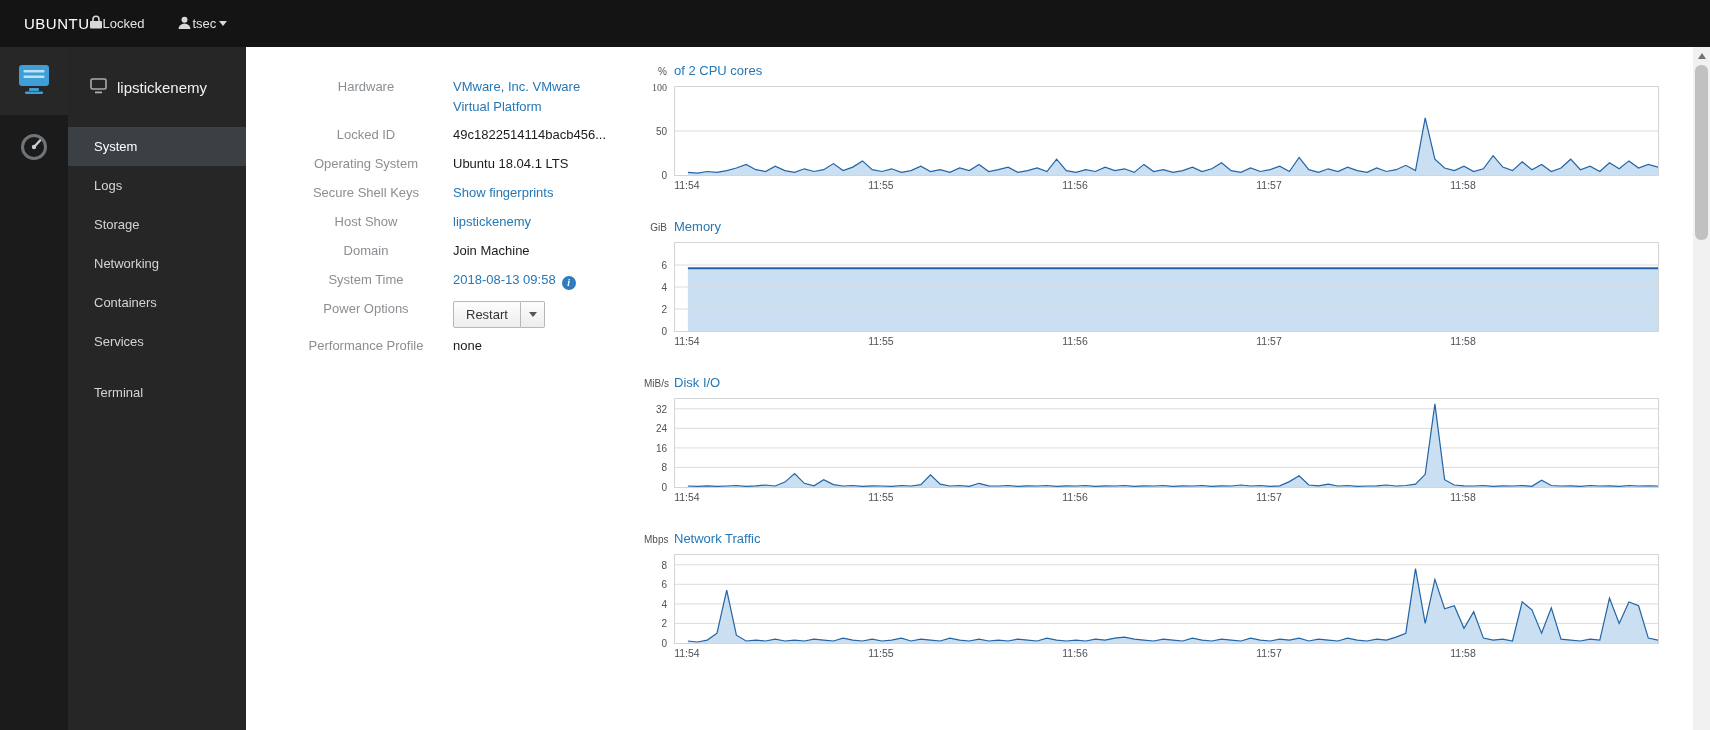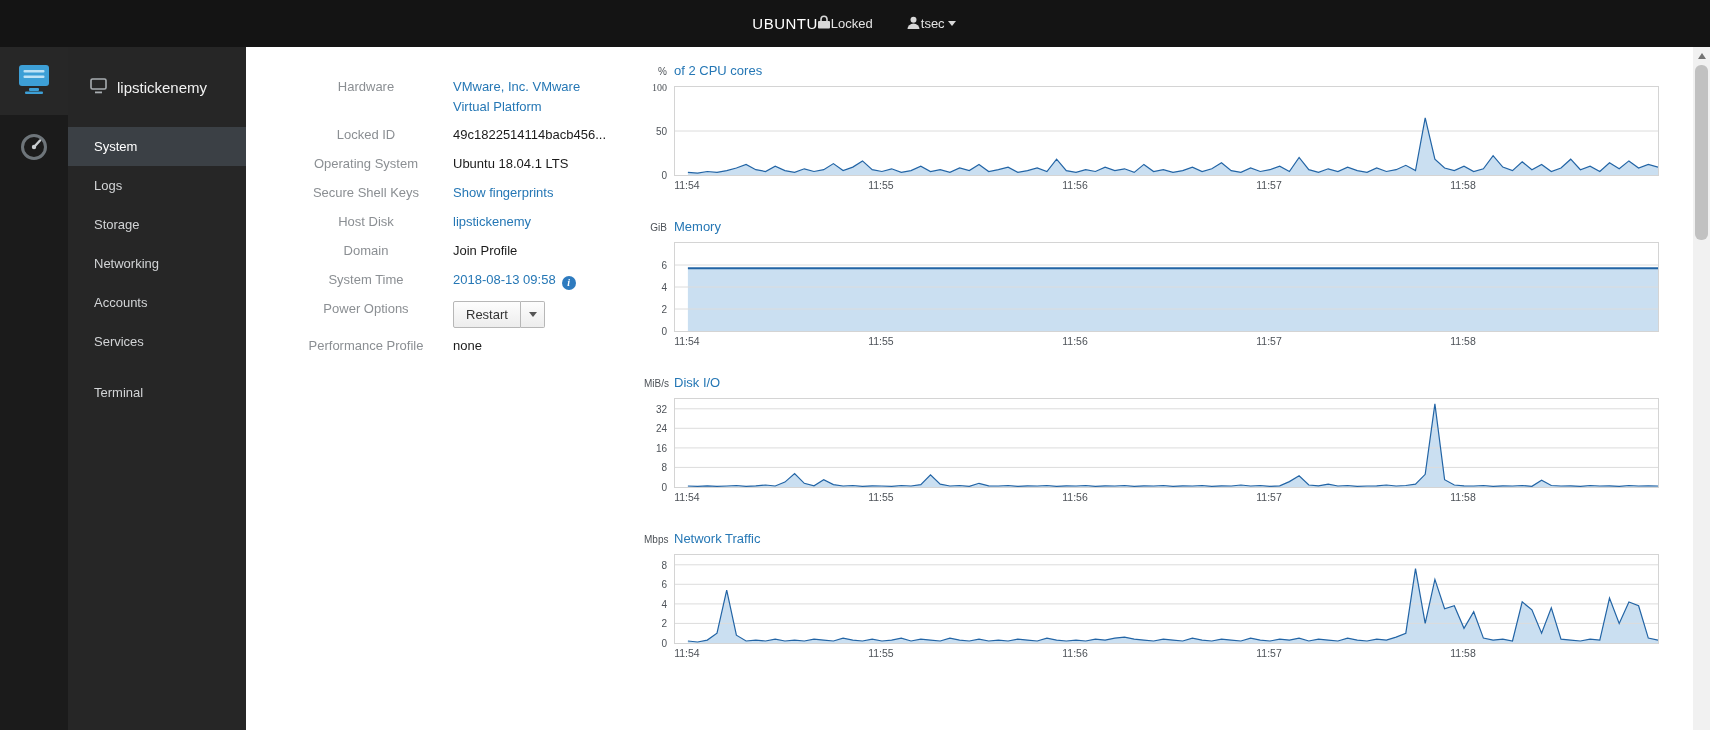--- a/index.html
+++ b/index.html
@@ -1,21 +1,21 @@
 <!DOCTYPE html>
 <html><head>
 <meta charset="utf-8">
 <style>
   * { margin:0; padding:0; box-sizing:border-box; }
   html,body { width:1710px; height:730px; overflow:hidden; background:#fff;
     font-family:"Liberation Sans", sans-serif; }
 
   
   .topbar { position:absolute; left:0; top:0; width:1710px; height:47px;
-    background:#141414; display:flex; align-items:center; justify-content:center;
+    background:#141414; display:flex; align-items:center; justify-content:flex-start;
     padding:0 26px 0 24px; z-index:5; }
   .brand { color:#fff; font-size:15px; letter-spacing:.5px; }
   .topbar-right { display:flex; align-items:center; gap:34px; }
   .tb-item { display:flex; align-items:center; gap:1px; color:#e3e3e3; font-size:13px; cursor:pointer; }
   .caret { width:0; height:0; border-left:4px solid transparent; border-right:4px solid transparent;
     border-top:5px solid #d8d8d8; margin-left:2px; display:inline-block; }
 
   
   .rail { position:absolute; left:0; top:47px; width:68px; height:683px; background:#1b1b1b; }
   .rail-item { width:68px; height:68px; display:flex; align-items:center; justify-content:center; cursor:pointer; }
@@ -130,21 +130,21 @@
           <rect x="5" y="13.5" width="7" height="1.8" fill="#a8adb1"></rect>
         </svg>
     </span>
     <span>lipstickenemy</span>
   </div>
   <ul class="nav" id="nav-primary">
       <li class="selected">System</li>
       <li class="">Logs</li>
       <li class="">Storage</li>
       <li class="">Networking</li>
-      <li class="">Accounts</li>
+      <li class="">Containers</li>
       <li class="">Services</li>
     </ul>
   <ul class="nav" id="nav-secondary">
       <li class="">Terminal</li>
     </ul>
 </nav>
 
 <main class="content">
   <section class="sysinfo" id="sysinfo">
       <div class="info-row">
@@ -157,26 +157,26 @@
       </div>
       <div class="info-row">
         <span class="info-label">Operating System</span>
         <span class="info-value">Ubuntu 18.04.1 LTS</span>
       </div>
       <div class="info-row">
         <span class="info-label">Secure Shell Keys</span>
         <span class="info-value"><a class="link">Show fingerprints</a></span>
       </div>
       <div class="info-row">
-        <span class="info-label">Host Disk</span>
+        <span class="info-label">Host Show</span>
         <span class="info-value"><a class="link">lipstickenemy</a></span>
       </div>
       <div class="info-row">
         <span class="info-label">Domain</span>
-        <span class="info-value">Join Profile</span>
+        <span class="info-value">Join Machine</span>
       </div>
       <div class="info-row">
         <span class="info-label">System Time</span>
         <span class="info-value"><a class="link">2018-08-13 09:58</a><span class="info-icon">i</span></span>
       </div>
       <div class="info-row">
         <span class="info-label">Power Options</span>
         <span class="info-value"><span class="split-btn">
             <button class="main">Restart</button>
             <button class="dd">

